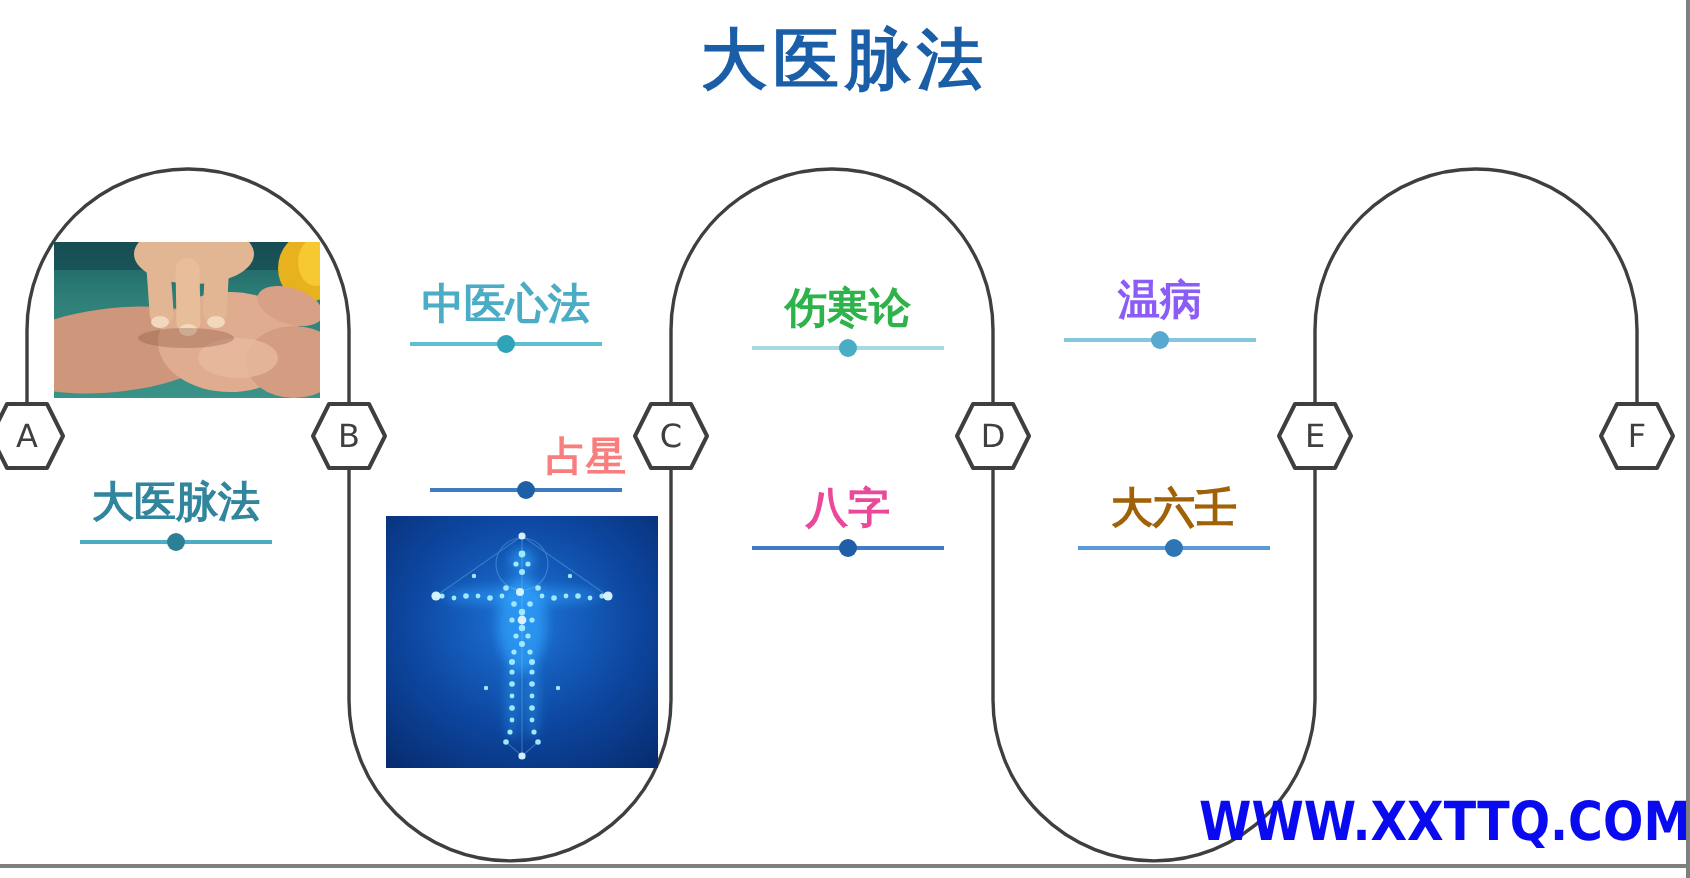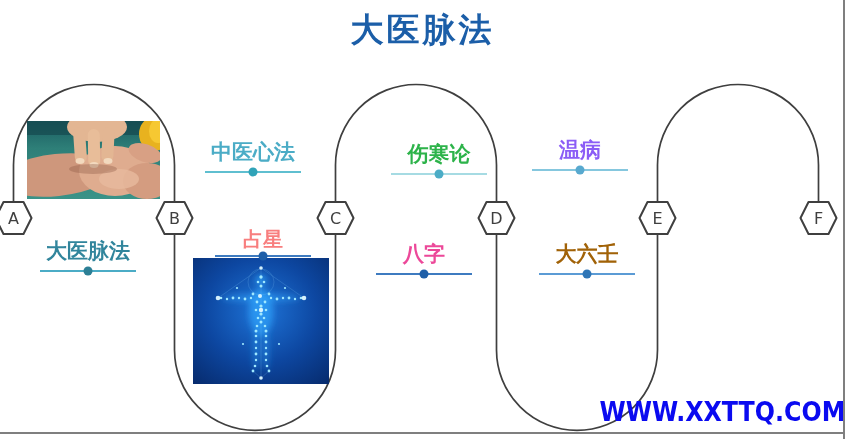--- a/index.html
+++ b/index.html
@@ -198,28 +198,28 @@
     </div>
   </div>
 
   <div class="subject" style="left:38px;top:239px;">
     <div class="subject-text" style="color: rgb(49, 133, 156);">大医脉法</div>
     <div class="subject-line" style="background-color: rgb(75, 172, 198);">
       <span class="subject-dot" style="background-color: rgb(44, 127, 149);"></span>
     </div>
   </div>
 
-  <div class="subject" style="left:213px;top:228px;">
+  <div class="subject" style="left:213px;top:217px;text-align:right;">
     <div class="subject-text small" style="color: rgb(248, 126, 126);">占星</div>
     <div class="subject-line" style="margin-top: 4px; background-color: rgb(62, 123, 192);">
       <span class="subject-dot" style="background-color: rgb(31, 95, 168);"></span>
     </div>
   </div>
 
-  <div class="subject" style="left:389px;top:142px;">
+  <div class="subject" style="left:374px;top:142px;">
     <div class="subject-text" style="color: rgb(45, 179, 74);">伤寒论</div>
     <div class="subject-line" style="background-color: rgb(166, 219, 227);">
       <span class="subject-dot" style="background-color: rgb(75, 172, 198);"></span>
     </div>
   </div>
 
   <div class="subject" style="left:374px;top:242px;">
     <div class="subject-text" style="color: #ec4899;">八字</div>
     <div class="subject-line" style="background-color: rgb(62, 123, 192);">
       <span class="subject-dot" style="background-color: rgb(31, 95, 168);"></span>

